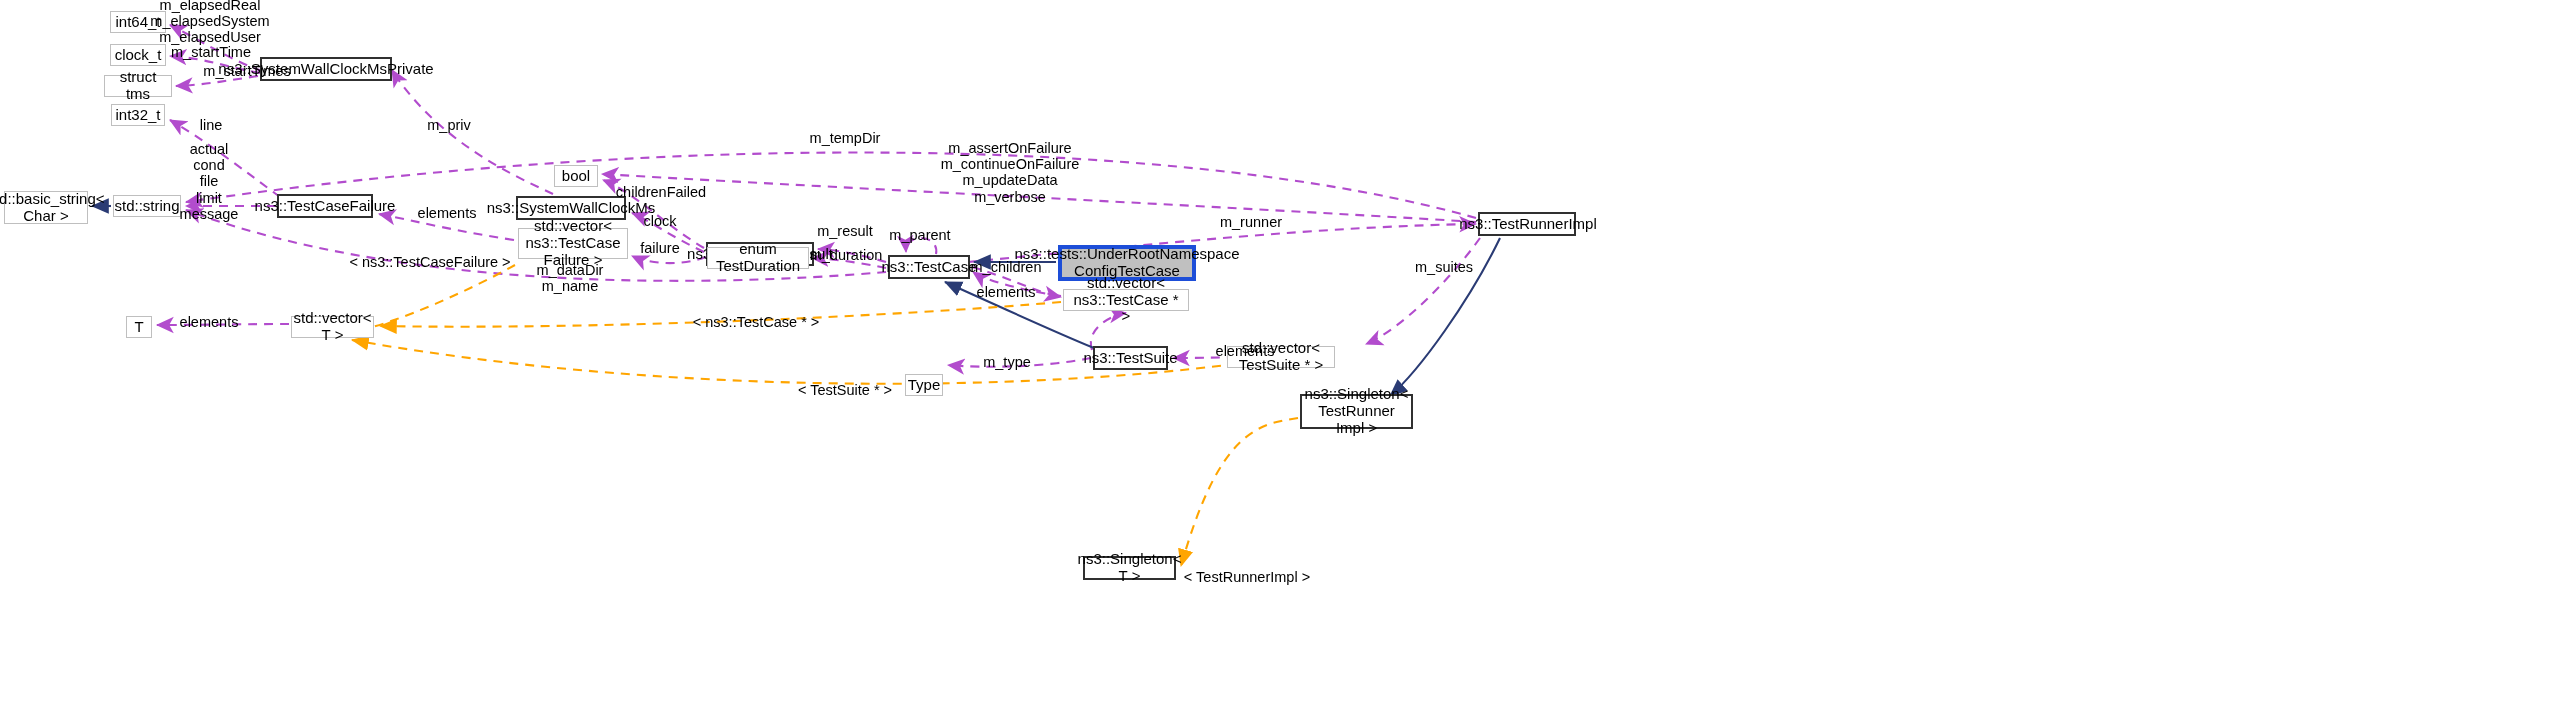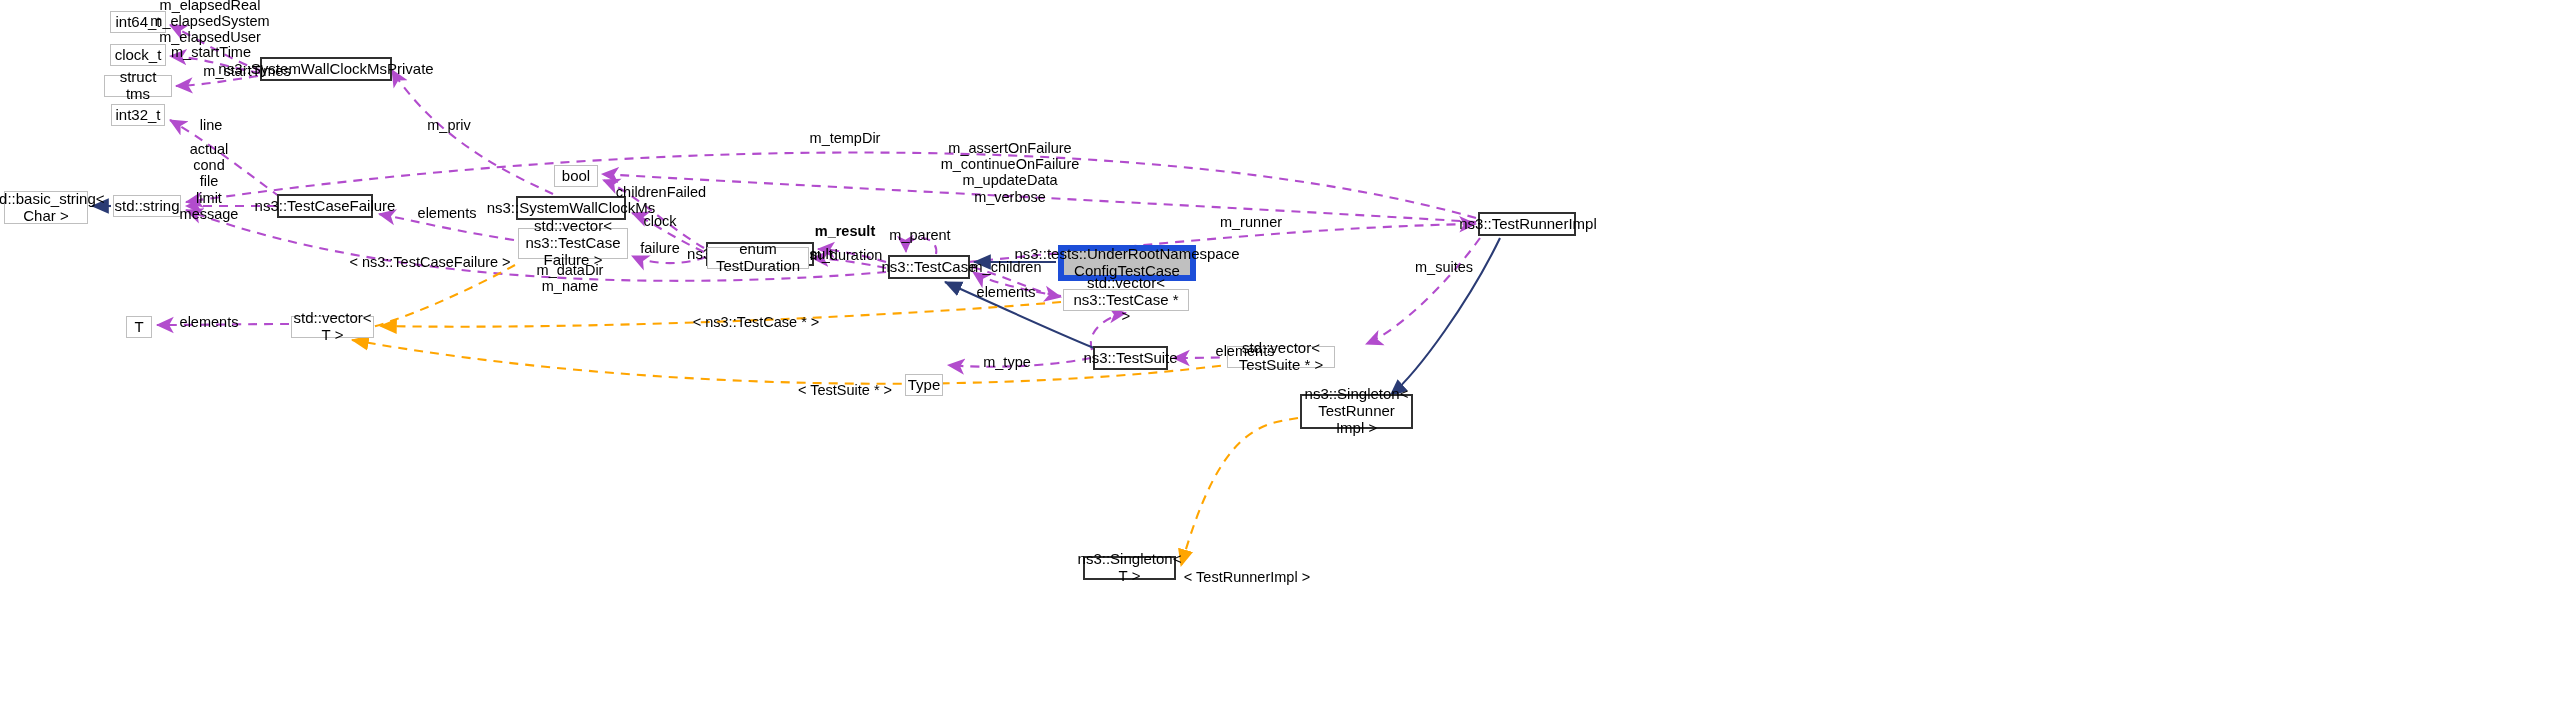--- a/index.html
+++ b/index.html
@@ -40,21 +40,21 @@
   
   .node.plain {
     border: 1px solid #bfbfbf;
   }
   
   .node.key {
     border: 2px solid #303030;
   }
   
   .node.current {
-    border: 6px solid #1d4ed8;
+    border: 4px solid #1d4ed8;
     background: #c0c0c0;
   }
   .edge-label {
     position: absolute;
     font-size: 14.5px;
     line-height: 1.12;
     color: #000000;
     text-align: center;
     white-space: pre-line;
     transform: translate(-50%, -50%);
@@ -198,21 +198,21 @@
 limit
 message</div>
       <div class="edge-label" style="left: 1010px; top: 172px;">m_assertOnFailure
 m_continueOnFailure
 m_updateData
 m_verbose</div>
       <div class="edge-label" style="left: 661px; top: 192px;">childrenFailed</div>
       <div class="edge-label" style="left: 447px; top: 213px;">elements</div>
       <div class="edge-label" style="left: 660px; top: 221px;">clock</div>
       <div class="edge-label" style="left: 1251px; top: 222px;">m_runner</div>
-      <div class="edge-label" style="left: 845px; top: 231px; font-weight: bold;">m_result</div>
+      <div class="edge-label" style="left: 845px; top: 231px;">m_result</div>
       <div class="edge-label" style="left: 920px; top: 235px;">m_parent</div>
       <div class="edge-label" style="left: 660px; top: 248px;">failure</div>
       <div class="edge-label" style="left: 846px; top: 255px;">m_duration</div>
       <div class="edge-label" style="left: 1006px; top: 267px;">m_children</div>
       <div class="edge-label" style="left: 1444px; top: 267px;">m_suites</div>
       <div class="edge-label" style="left: 430px; top: 262px;">&lt; ns3::TestCaseFailure &gt;</div>
       <div class="edge-label" style="left: 1006px; top: 292px;">elements</div>
       <div class="edge-label" style="left: 570px; top: 278px;">m_dataDir
 m_name</div>
       <div class="edge-label" style="left: 209px; top: 322px;">elements</div>

